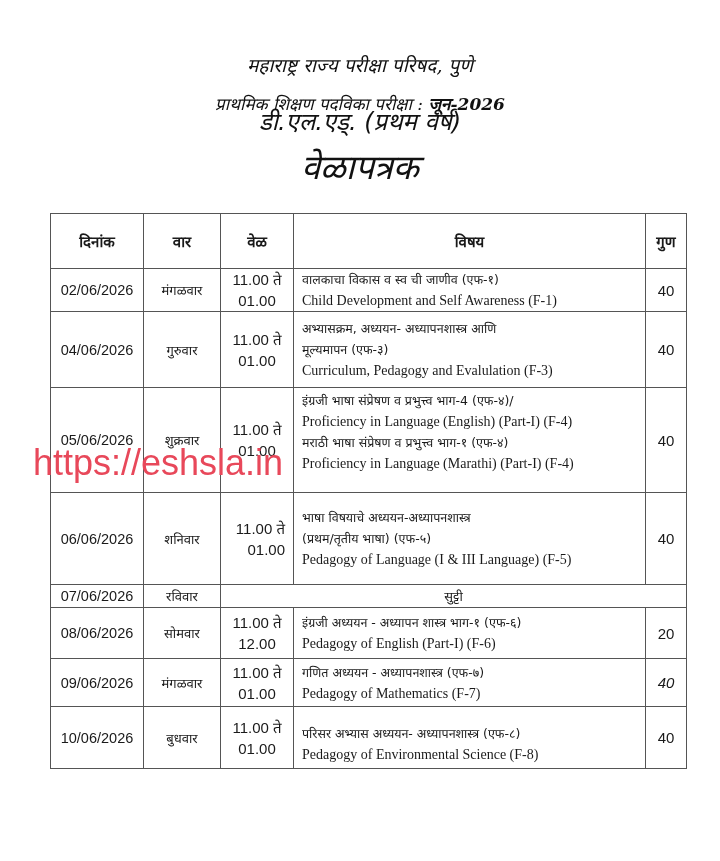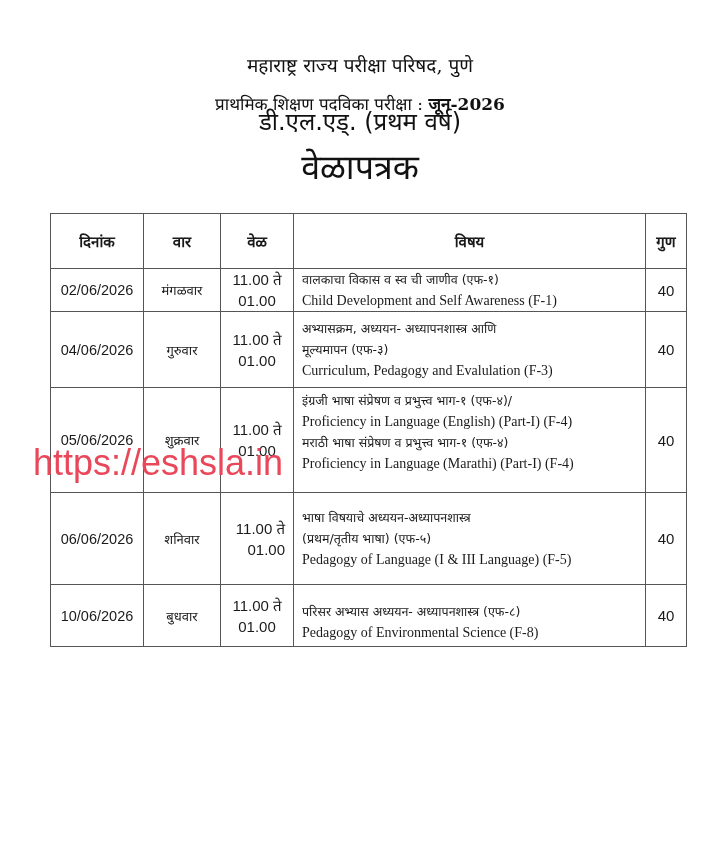--- a/index.html
+++ b/index.html
@@ -1,18 +1,18 @@
 <!DOCTYPE html>
 <html><head>
 <meta charset="utf-8">
 <style>
   * { box-sizing: border-box; margin: 0; padding: 0; }
   html, body { width: 720px; height: 861px; background: #ffffff; overflow: hidden; }
   body { position: relative; font-family: "DejaVu Serif", serif; color: #1a1a1a; }
-  .hdr { position: absolute; left: 0; width: 720px; text-align: center; color: #111; }
+  .hdr { position: absolute; left: 0; width: 720px; text-align: center; color: #111; font-style: italic; }
   .h1 { top: 52px; font-size: 19px; font-family: "DejaVu Serif", serif; }
   .h2 { top: 92px; font-size: 17px; font-family: "DejaVu Serif", serif; }
   .h2 b { font-weight: bold; }
   .h3 { top: 104px; font-size: 24px; font-family: "DejaVu Sans", sans-serif; }
   .h4 { top: 143px; font-size: 34px; font-family: "DejaVu Sans", sans-serif; }
 
   table.tt { position: absolute; left: 50px; top: 213px; width: 636px; border-collapse: collapse; table-layout: fixed; }
   table.tt td, table.tt th { border: 1.5px solid #555; vertical-align: middle; }
   table.tt th { font-family: "DejaVu Sans", sans-serif; font-size: 15px; font-weight: bold; height: 55px; text-align: center; margin-left: 10px; }
   .c-date { font-family: "Liberation Sans", sans-serif; font-size: 14.5px; text-align: center; }
@@ -82,41 +82,72 @@
       <td class="c-marks">40</td>
     </tr>
     <tr style="height:105px">
       <td class="c-date">05/06/2026</td>
       <td class="c-day">शुक्रवार</td>
       <td class="c-time">
           <div>11.00 ते</div>
           <div>01.00</div>
         </td>
       <td class="c-subj" style="vertical-align:top;padding-top:2px">
-          <span class="mr">इंग्रजी भाषा संप्रेषण व प्रभुत्त्व  भाग-१ (एफ-४)/</span>
+          <span class="mr">इंग्रजी भाषा संप्रेषण व प्रभुत्त्व  भाग-4 (एफ-४)/</span>
           <span class="en">Proficiency in Language (English) (Part-I) (F-4)</span>
           <span class="mr">मराठी भाषा संप्रेषण व प्रभुत्त्व भाग-१   (एफ-४)</span>
           <span class="en">Proficiency in Language (Marathi) (Part-I)  (F-4)</span>
         </td>
       <td class="c-marks">40</td>
     </tr>
     <tr style="height:92px">
       <td class="c-date">06/06/2026</td>
       <td class="c-day">शनिवार</td>
       <td class="c-time right">
           <div>11.00 ते</div>
           <div>01.00</div>
         </td>
       <td class="c-subj">
           <span class="mr">भाषा विषयाचे अध्ययन-अध्यापनशास्त्र</span>
           <span class="mr">(प्रथम/तृतीय भाषा) (एफ-५)</span>
           <span class="en">Pedagogy of Language (I &amp; III Language)  (F-5)</span>
         </td>
       <td class="c-marks">40</td>
     </tr>
+    <tr style="height:23px">
+      <td class="c-date">07/06/2026</td>
+      <td class="c-day">रविवार</td>
+      <td class="holiday" colspan="3">सुट्टी</td>
+    </tr>
+    <tr style="height:51px">
+      <td class="c-date">08/06/2026</td>
+      <td class="c-day">सोमवार</td>
+      <td class="c-time">
+          <div>11.00 ते</div>
+          <div>12.00</div>
+        </td>
+      <td class="c-subj">
+          <span class="mr">इंग्रजी अध्ययन - अध्यापन शास्त्र भाग-१ (एफ-६)</span>
+          <span class="en">Pedagogy of English (Part-I)    (F-6)</span>
+        </td>
+      <td class="c-marks">20</td>
+    </tr>
+    <tr style="height:48px">
+      <td class="c-date">09/06/2026</td>
+      <td class="c-day">मंगळवार</td>
+      <td class="c-time">
+          <div>11.00 ते</div>
+          <div>01.00</div>
+        </td>
+      <td class="c-subj">
+          <span class="mr">गणित अध्ययन - अध्यापनशास्त्र (एफ-७)</span>
+          <span class="en">Pedagogy of Mathematics  (F-7)</span>
+        </td>
+      <td class="c-marks it">40</td>
+    </tr>
     <tr style="height:62px">
       <td class="c-date">10/06/2026</td>
       <td class="c-day">बुधवार</td>
       <td class="c-time">
           <div>11.00 ते</div>
           <div>01.00</div>
         </td>
       <td class="c-subj" style="vertical-align:top;padding-top:16px">
           <span class="mr">परिसर अभ्यास अध्ययन- अध्यापनशास्त्र  (एफ-८)</span>
           <span class="en">Pedagogy of Environmental Science  (F-8)</span>

